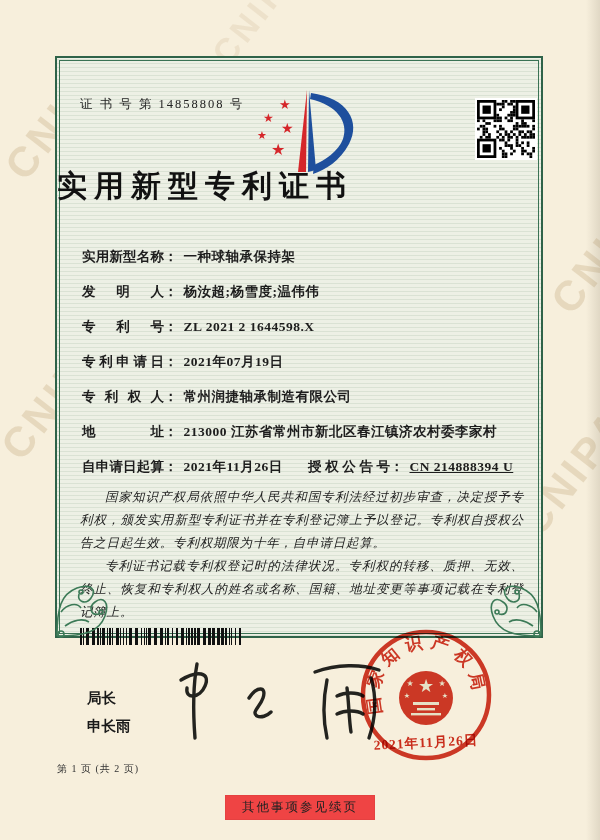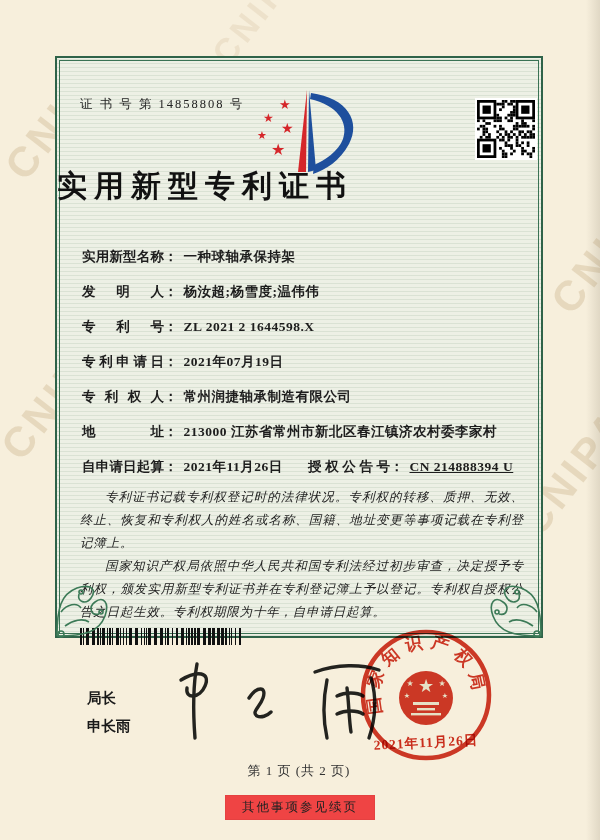--- a/index.html
+++ b/index.html
@@ -51,21 +51,21 @@
   .barcode{position:absolute;left:23px;top:570px;width:166px;height:17px;}
   .sig-block{position:absolute;left:30px;top:626px;font-family:"Liberation Sans","DejaVu Sans",sans-serif;
     font-size:14.5px;font-weight:700;line-height:28px;color:#1a1a1a;}
   .signature{position:absolute;left:88px;top:596px;width:250px;height:100px;}
   .seal{position:absolute;left:294px;top:562px;width:150px;height:150px;mix-blend-mode:multiply;opacity:.95;}
   .seal-date{
     position:absolute;left:288px;top:676px;width:162px;text-align:center;
     color:#d0301f;font-size:13.5px;font-weight:700;letter-spacing:1px;
     transform:rotate(-3deg);mix-blend-mode:multiply;
   }
-  .page-num{position:absolute;left:0;top:704px;width:100%;text-align:center;font-size:13px;letter-spacing:1px;color:#333;}
+  .page-num{position:absolute;left:0;top:704px;width:100%;font-size:10px;letter-spacing:1px;color:#333;}
   .flourish{position:absolute;width:96px;height:96px;color:#3c7a57;}
   .flourish.bl{left:-6px;bottom:-6px;}
   .flourish.br{right:-6px;bottom:-6px;transform:scaleX(-1);}
   .footer-note{
     position:absolute;left:50%;top:795px;transform:translateX(-50%);
     background:#ef4444;border:1px solid rgba(0,0,0,.04);padding:3px 16px;
     font-size:12.5px;letter-spacing:2px;color:#222;white-space:nowrap;
   }
 </style>
 </head>
@@ -249,22 +249,22 @@
     </div>
     <div class="field-row">
       <span class="flabel">自申请日起算</span><span class="fcolon">：</span><span class="fvalue">2021年11月26日</span>
       <span class="grant-pair2">
         <span class="flabel">授权公告号</span><span class="fcolon">：</span><span class="fvalue">CN 214888394 U</span>
       </span>
     </div>
   </div>
 
   <div class="paras">
+    <p>国家知识产权局依照中华人民共和国专利法经过初步审查，决定授予专利权，颁发实用新型专利证书并在专利登记簿上予以登记。专利权自授权公告之日起生效。专利权期限为十年，自申请日起算。</p>
     <p>专利证书记载专利权登记时的法律状况。专利权的转移、质押、无效、终止、恢复和专利权人的姓名或名称、国籍、地址变更等事项记载在专利登记簿上。</p>
-    <p>国家知识产权局依照中华人民共和国专利法经过初步审查，决定授予专利权，颁发实用新型专利证书并在专利登记簿上予以登记。专利权自授权公告之日起生效。专利权期限为十年，自申请日起算。</p>
   </div>
 
   <svg class="barcode" id="barcode" viewBox="0 0 166 17" preserveAspectRatio="none">
       <rect x="0" y="0" width="2" height="17" fill="#111"></rect>
       <rect x="3" y="0" width="1" height="17" fill="#111"></rect>
       <rect x="6" y="0" width="3" height="17" fill="#111"></rect>
       <rect x="12" y="0" width="3" height="17" fill="#111"></rect>
       <rect x="17" y="0" width="2" height="17" fill="#111"></rect>
       <rect x="20" y="0" width="1" height="17" fill="#111"></rect>
       <rect x="22" y="0" width="3" height="17" fill="#111"></rect>

